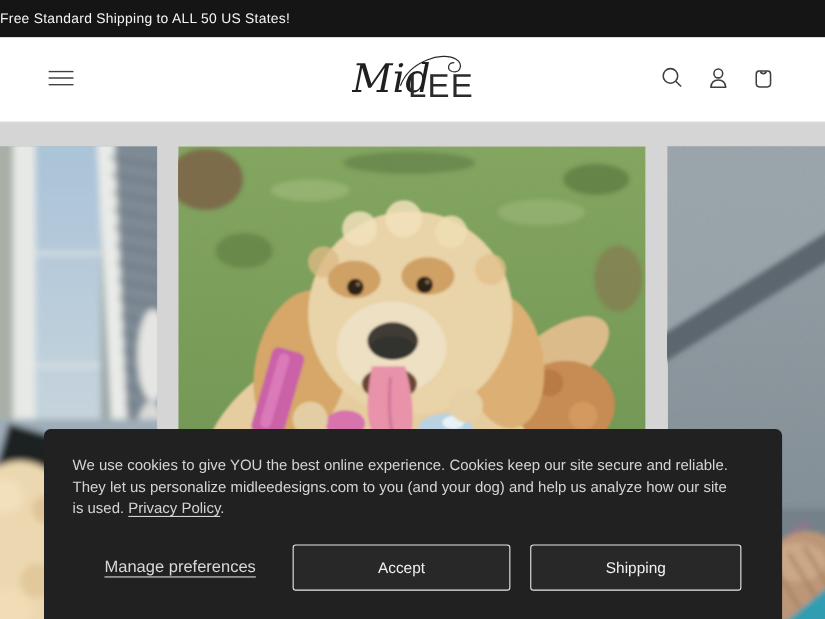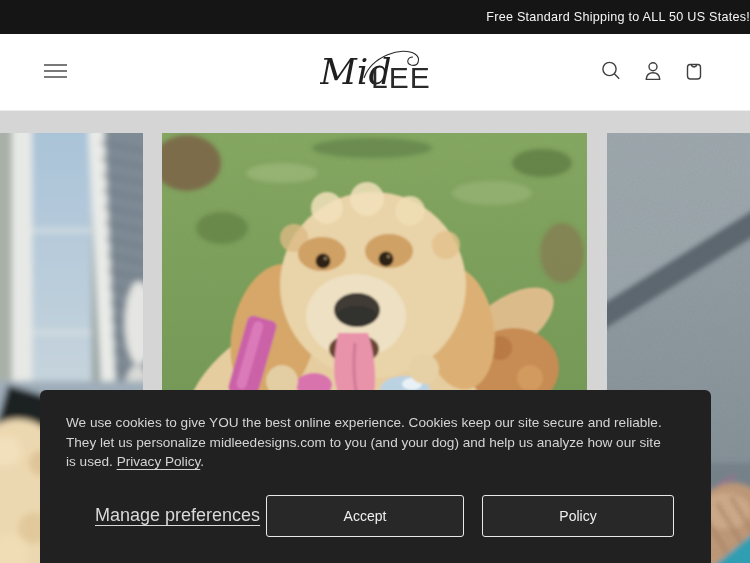--- a/index.html
+++ b/index.html
@@ -5,21 +5,21 @@
   html,body{margin:0;padding:0;background:#ffffff;}
   *{box-sizing:border-box;}
   .page{
     position:relative;width:750px;height:563px;overflow:hidden;
     font-family:"Liberation Sans",sans-serif;background:#ffffff;
   }
 
   
   .announcement-bar{
     position:absolute;left:0;top:0;width:750px;height:34px;
-    background:#151515;display:flex;align-items:center;justify-content:flex-end;
+    background:#151515;display:flex;align-items:center;justify-content:flex-start;
   }
   .announcement-text{
     color:#f5f5f5;font-size:12.6px;letter-spacing:.25px;font-weight:400;
   }
 
   
   .site-header{
     position:absolute;left:0;top:34px;width:750px;height:77px;
     background:#ffffff;border-bottom:1px solid rgba(18,18,18,.08);text-decoration:underline;
   }
@@ -58,21 +58,21 @@
     padding:23px 26px 0 26px;
   }
   .cookie-message{
     margin:0;width:600px;font-size:13.6px;line-height:19.5px;color:#d4d4d4;
   }
   .privacy-link{color:#d4d4d4;text-decoration:underline;text-underline-offset:3px;cursor:pointer;}
   .cookie-actions{
     margin-top:23px;display:flex;align-items:center;padding:0 11px 0 29px;
   }
   .manage-link{
-    color:#d9d9d9;font-size:18px;text-decoration:underline;text-underline-offset:4px;cursor:pointer;
+    color:#d9d9d9;font-size:15px;text-decoration:underline;text-underline-offset:4px;cursor:pointer;
   }
   .actions-spacer{flex:1;}
   .cookie-btn{
     height:42px;background:rgba(255,255,255,.035);
     border:1px solid #e8e8e8;border-radius:3px;color:#f0f0f0;
     font-family:"Liberation Sans",sans-serif;font-size:14px;cursor:pointer;
   }
   .cookie-btn.accept{width:198px;margin-right:18px;}
   .cookie-btn.decline{width:192px;}
 </style>
@@ -287,17 +287,17 @@
     </div>
   </section>
 
   <div class="cookie-dialog">
     <p class="cookie-message"><span>We use cookies to give YOU the best online experience. Cookies keep our site secure and reliable. They let us personalize midleedesigns.com to you (and your dog) and help us analyze how our site is used.</span> <a class="privacy-link">Privacy Policy</a><span>.</span></p>
 
     <div class="cookie-actions">
       <a class="manage-link">Manage preferences</a>
       <span class="actions-spacer"></span>
       <button class="cookie-btn accept">Accept</button>
-      <button class="cookie-btn decline">Policy</button>
+      <button class="cookie-btn decline">Shipping</button>
     </div>
   </div>
 
 </div>
 
 </body></html>

